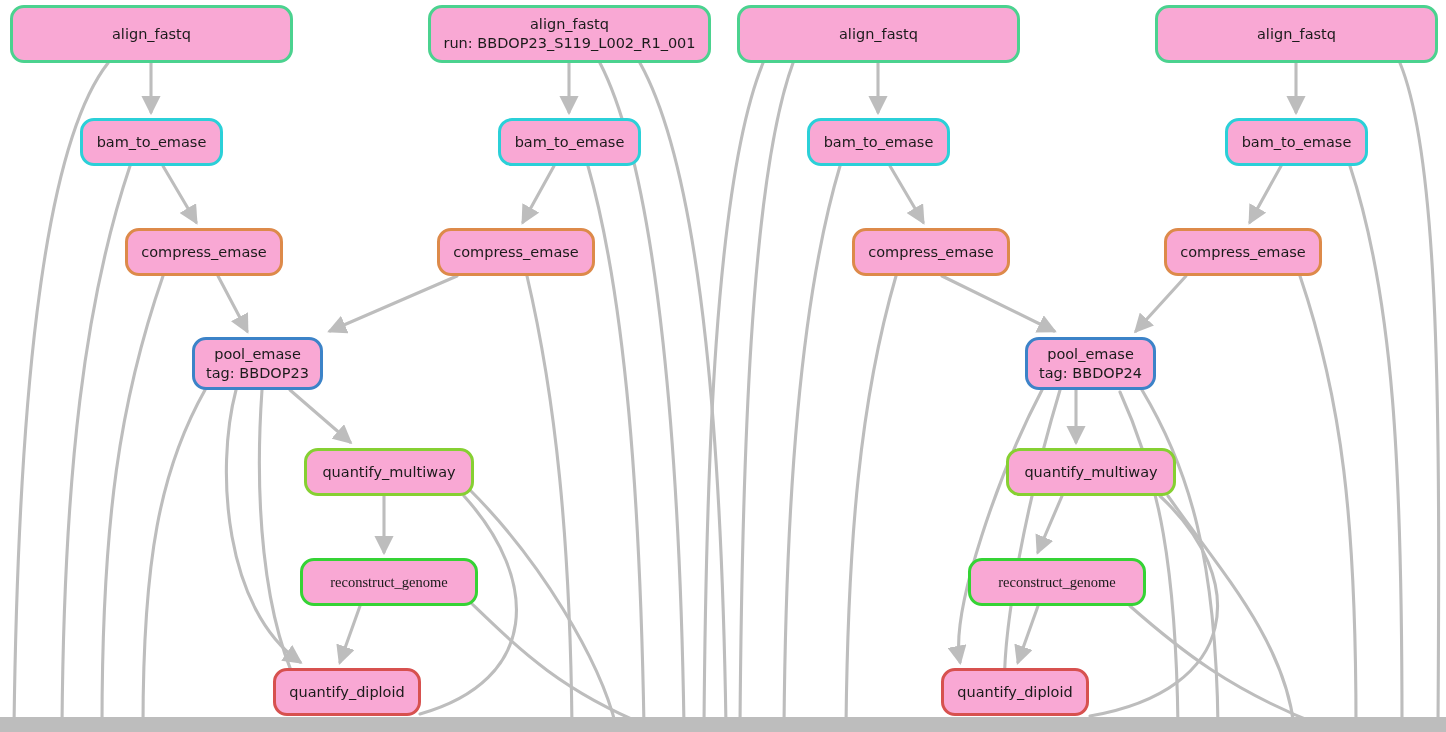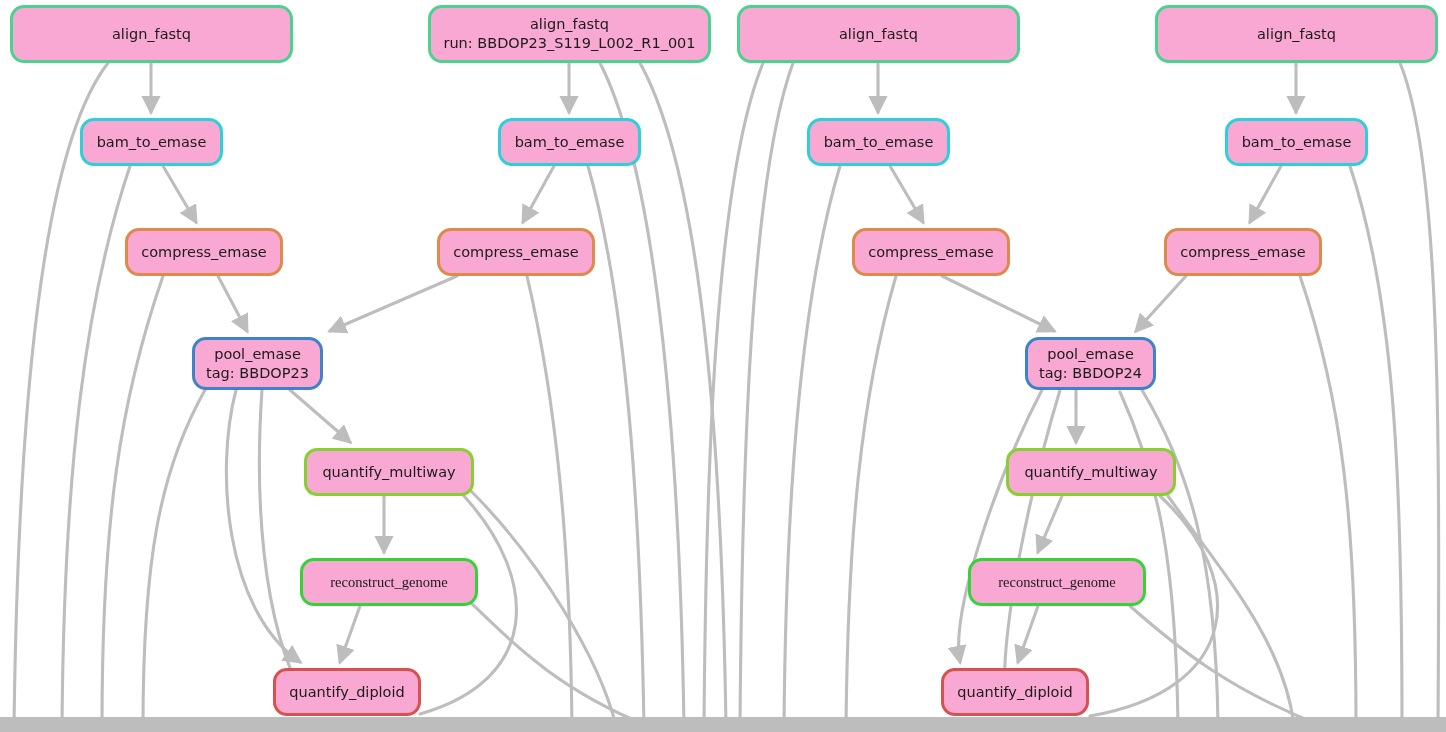--- a/index.html
+++ b/index.html
@@ -38,21 +38,21 @@
     font-size: 14.5px;
     line-height: 1.28;
     white-space: nowrap;
     z-index: 5;
   }
   .node .l2 { font-size: 14.5px; }
   .n-align      { border-color: #4BD28F; }
   .n-bam        { border-color: #2BD0D8; }
   .n-compress   { border-color: #DD8A4A; }
   .n-pool       { border-color: #3C83C8; text-align: right; }
-  .n-multiway   { border-color: #86D032; border-radius: 13px; }
+  .n-multiway   { border-color: #86D032; }
   .n-reconstruct{ border-color: #35D335; font-family: Liberation Serif, serif; }
   .n-diploid    { border-color: #D7514F; }
 
   #hscroll {
     position: absolute;
     left: 0;
     bottom: 0;
     width: 1446px;
     height: 15px;
     background: #bdbdbd;

